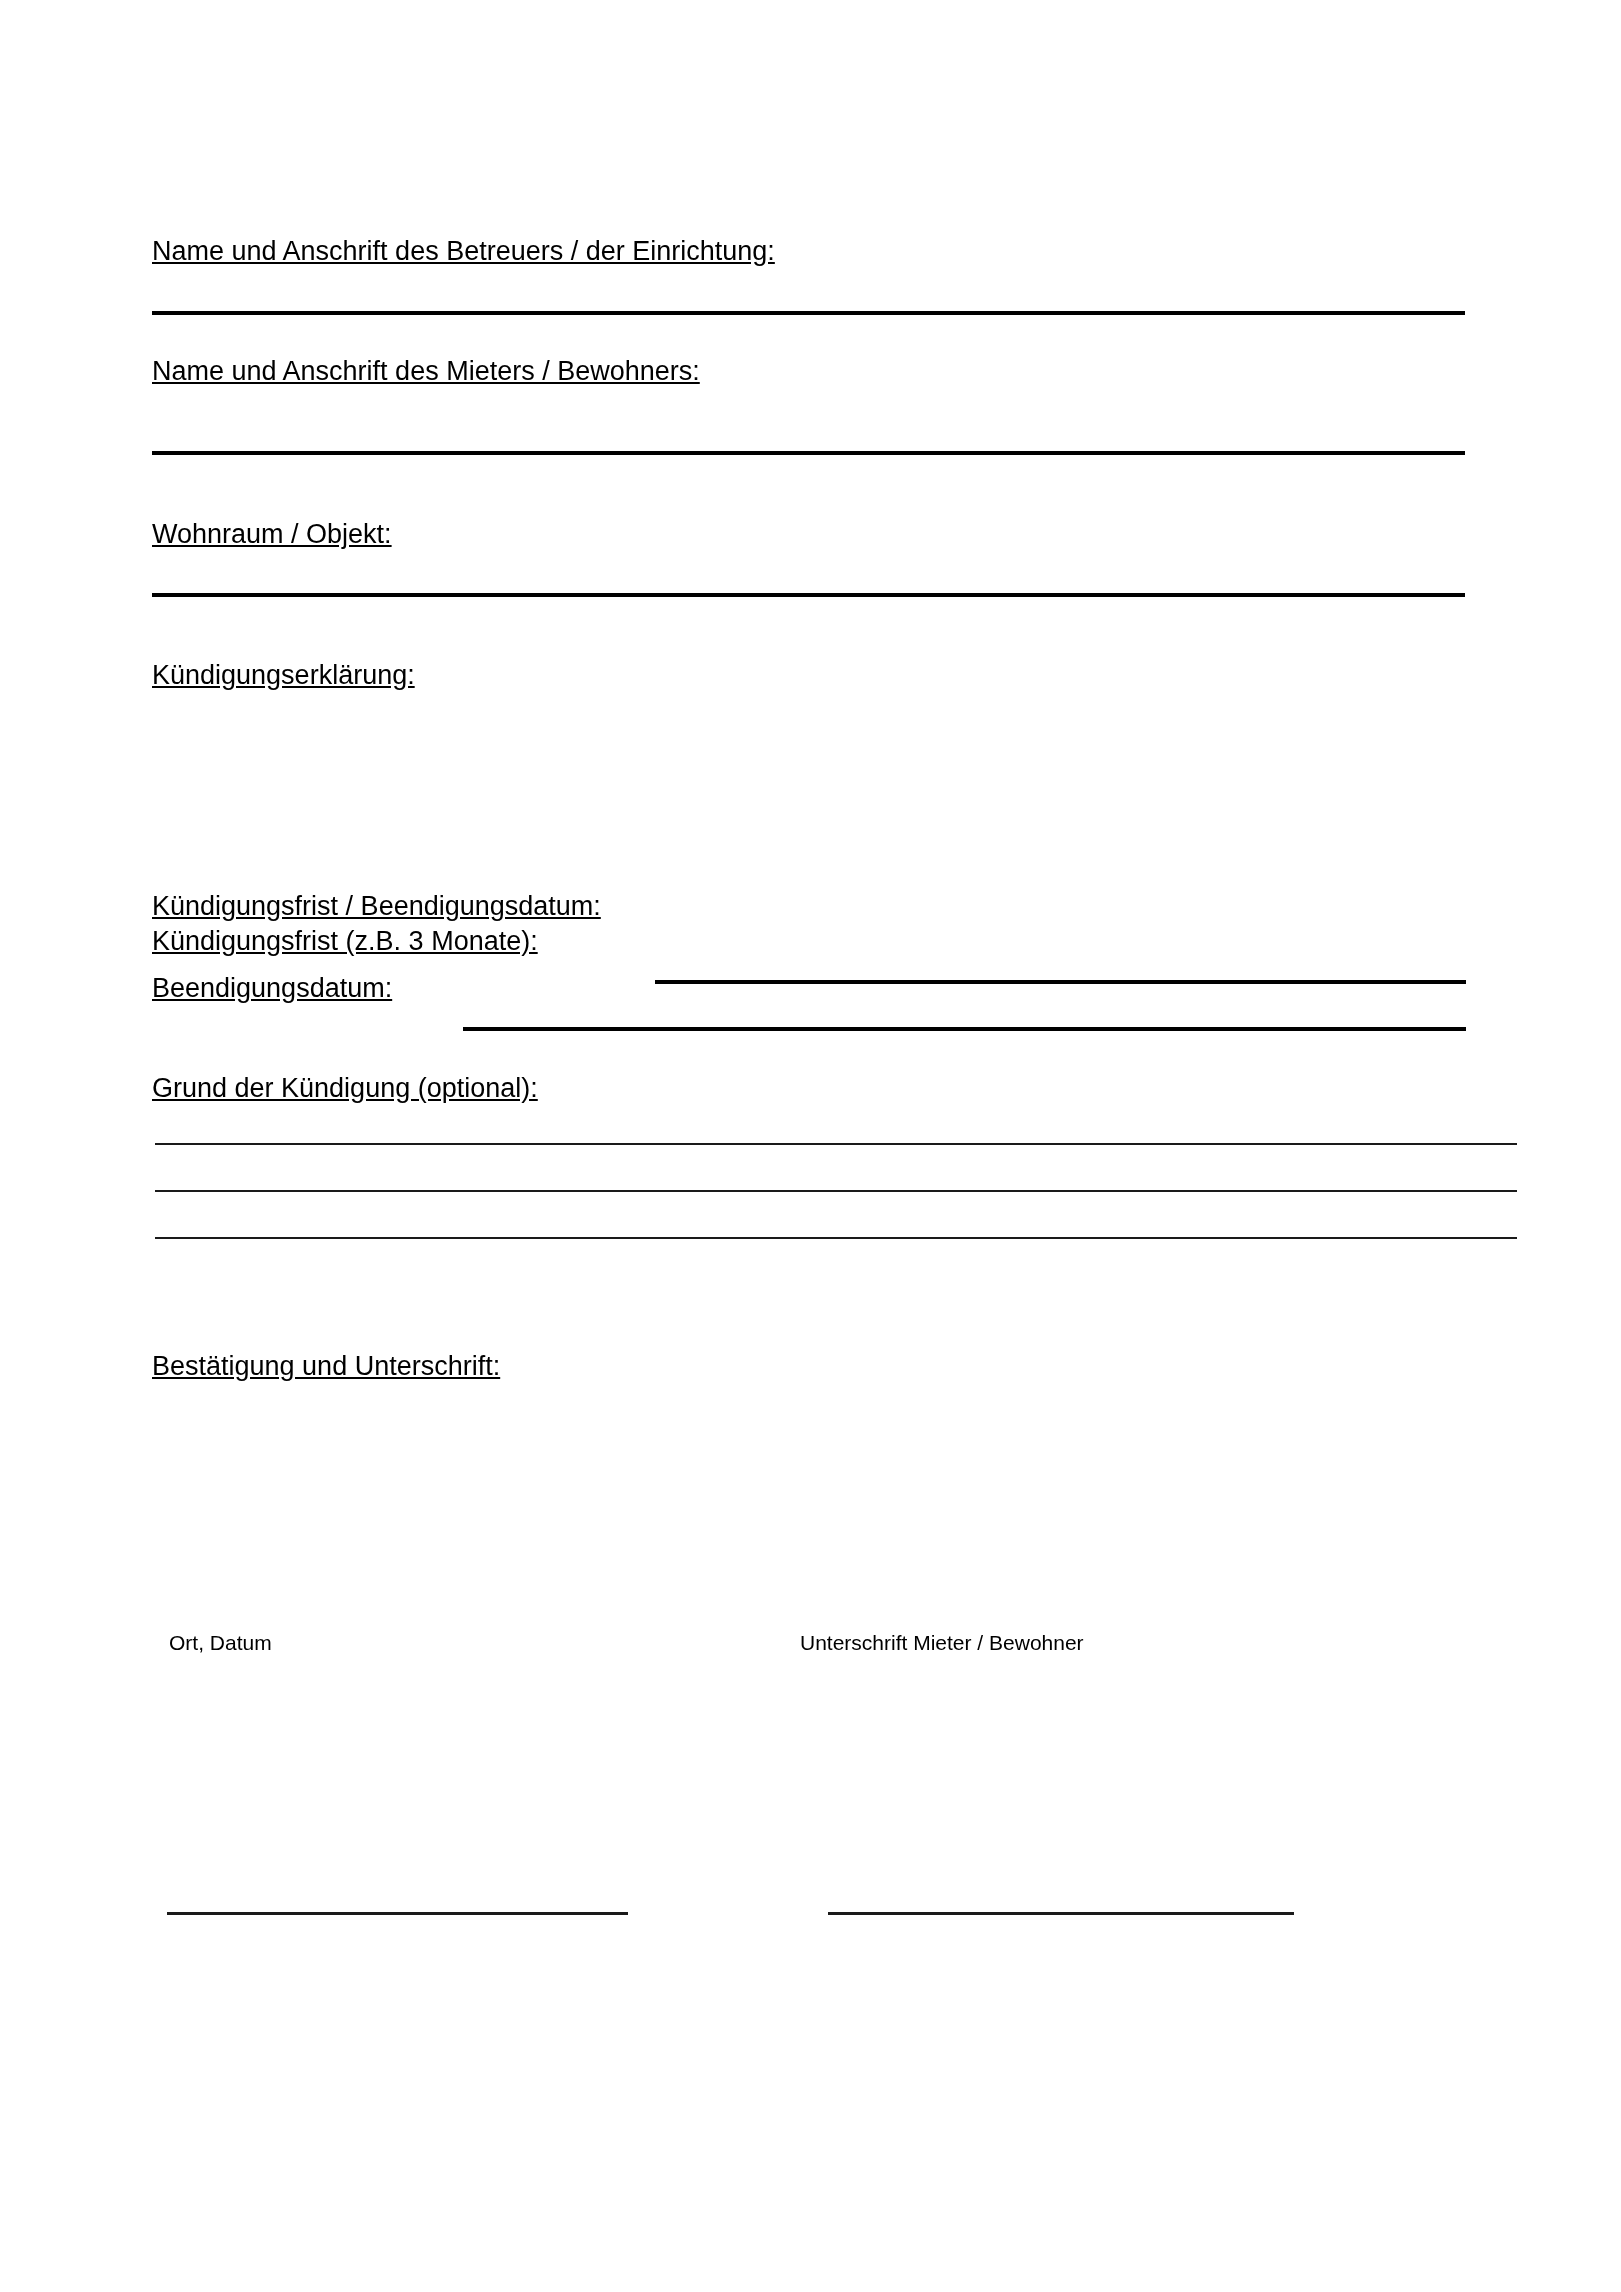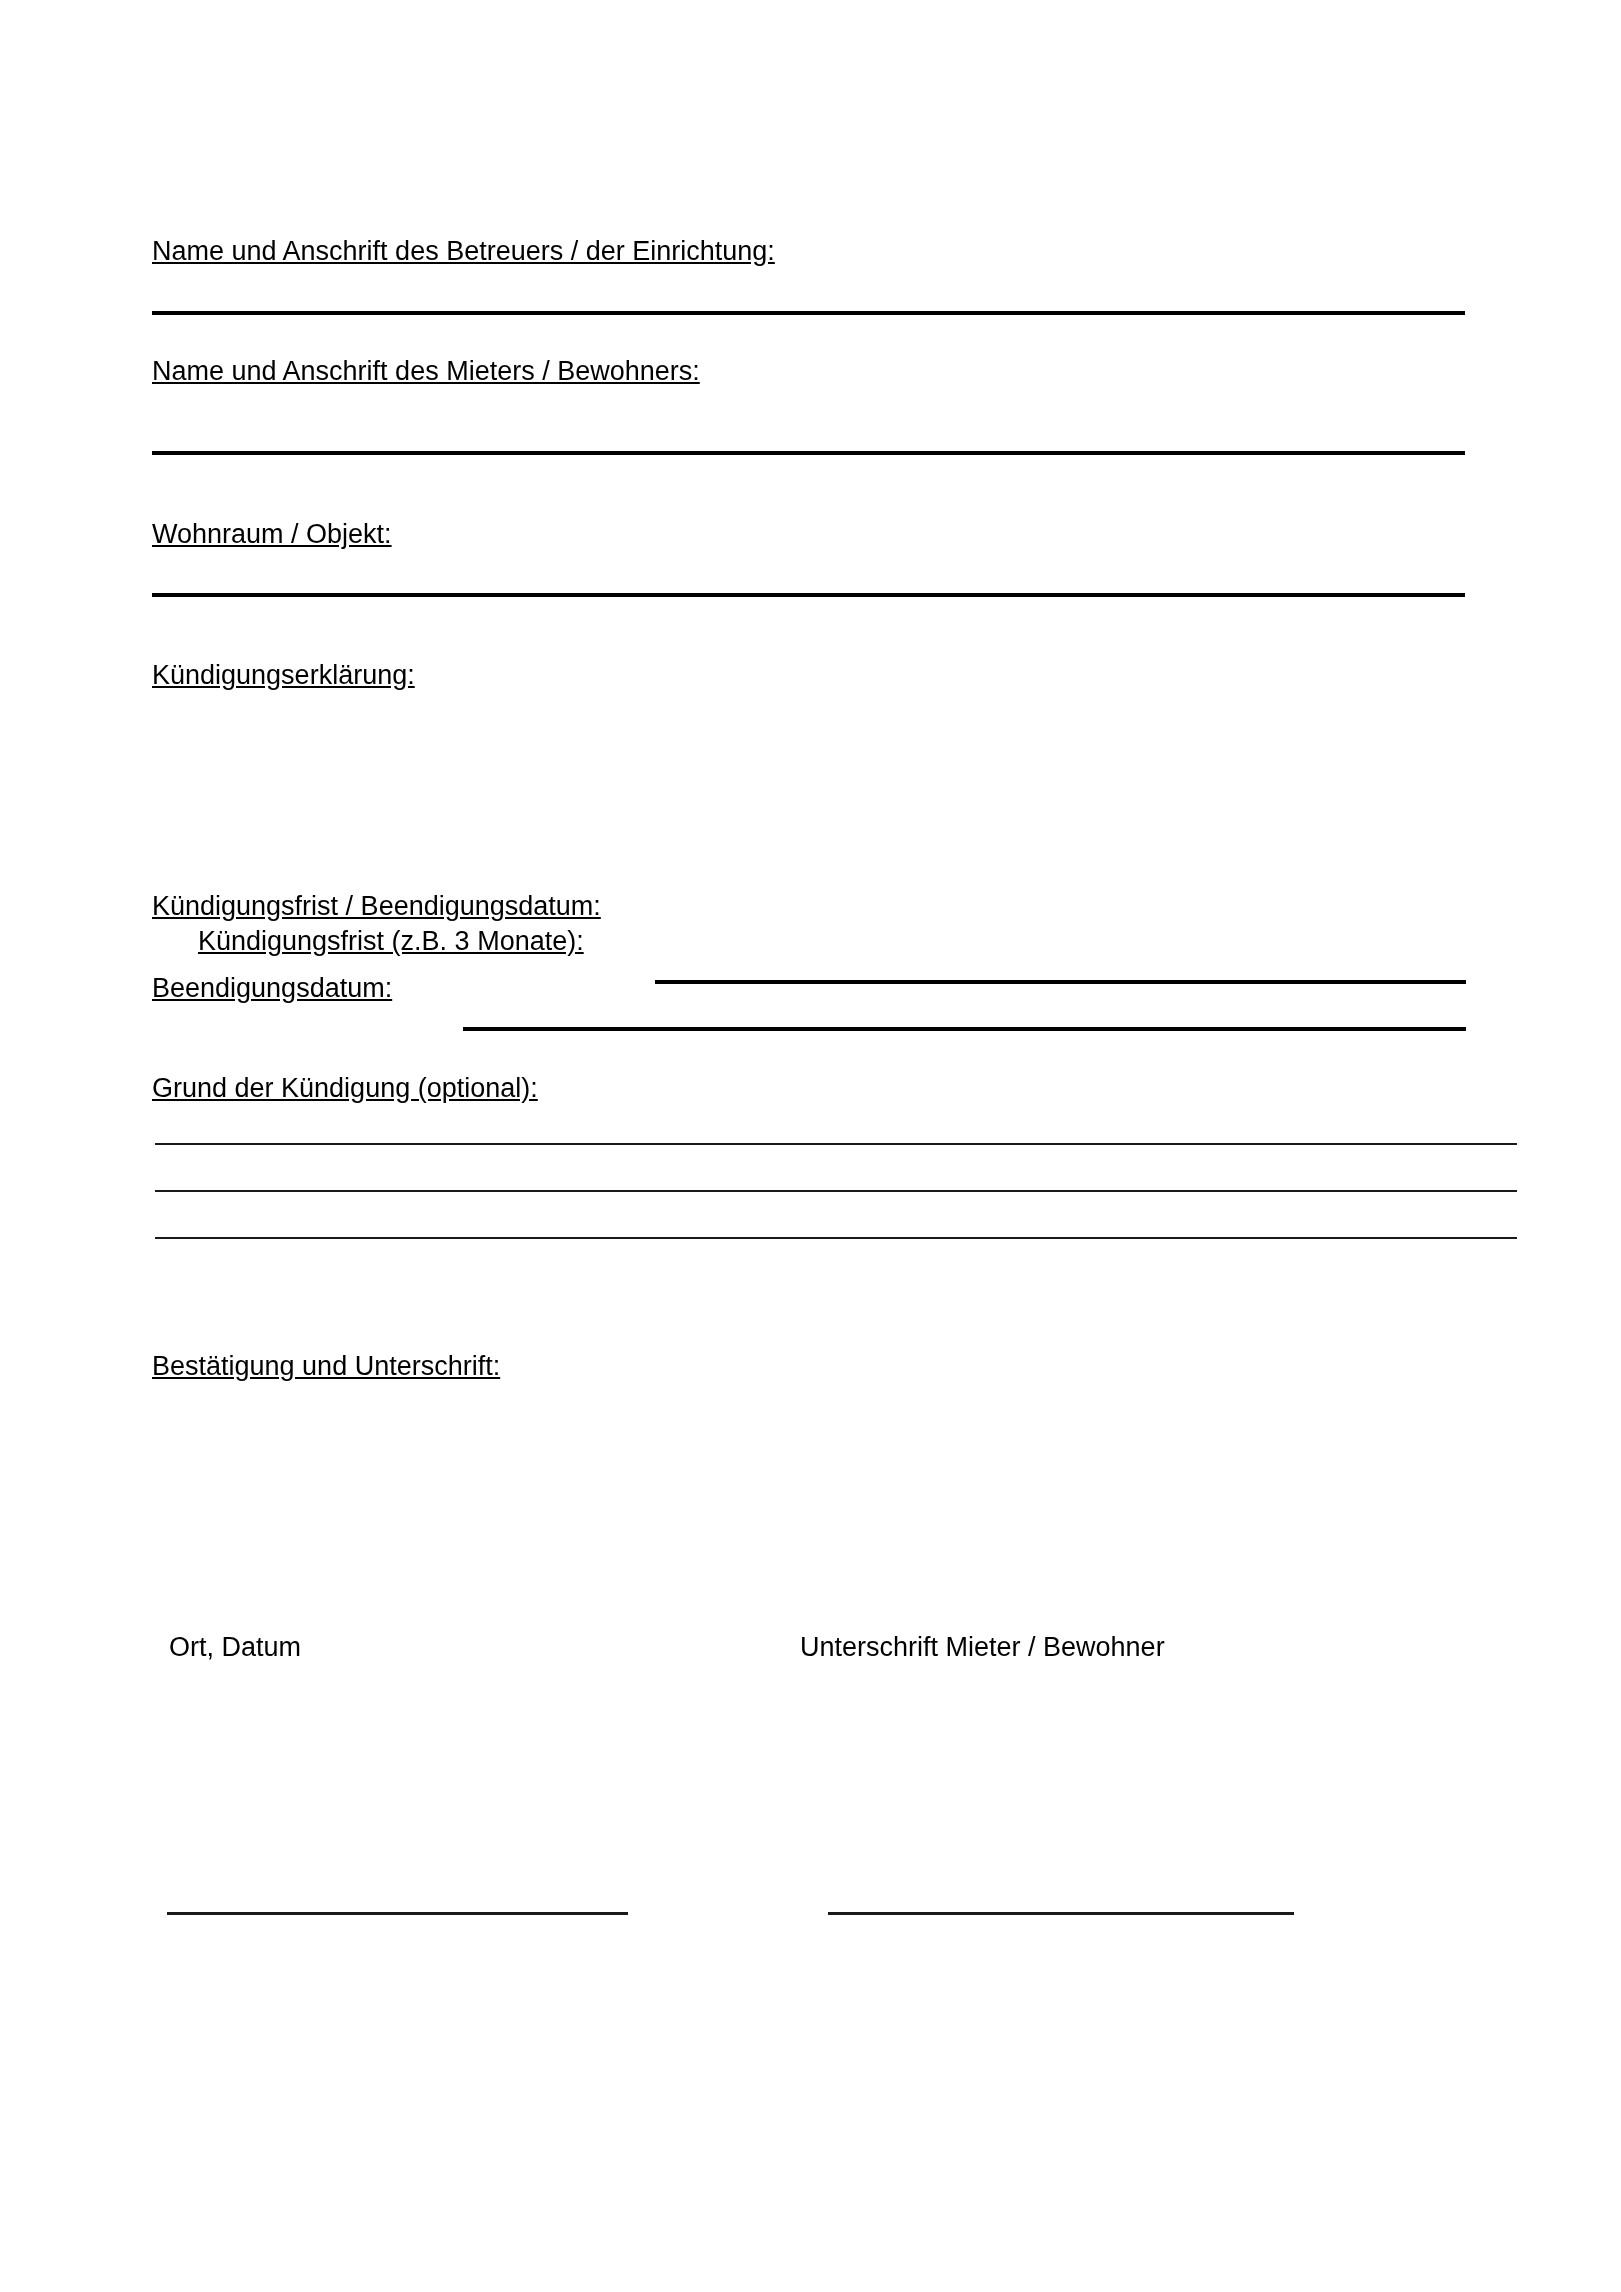--- a/index.html
+++ b/index.html
@@ -62,21 +62,21 @@
   
   .rule-thin {
     position: absolute;
     height: 2px;
     background: #1a1a1a;
   }
 
   
   .sig-label {
     position: absolute;
-    font-size: 27px;
+    font-size: 21px;
     line-height: 1.35;
     white-space: nowrap;
   }
 
   .sig-line {
     position: absolute;
     height: 2.9px;
     background: #1a1a1a;
   }
 </style>
@@ -92,21 +92,21 @@
   <div class="field-label" style="top: 353px;">Name und Anschrift des Mieters / Bewohners:</div>
   <div class="rule-heavy" style="left:152px; top:451px; width:1313px;"></div>
 
   <div class="field-label" style="top: 516px;">Wohnraum / Objekt:</div>
   <div class="rule-heavy" style="left:152px; top:593px; width:1313px;"></div>
 
   <div class="field-label" style="top: 657px;">Kündigungserklärung:</div>
 
   <div class="field-label" style="top: 879px; margin-top: 9px;">Kündigungsfrist / Beendigungsdatum:</div>
 
-  <div class="field-label" style="top: 923px; margin-left: 46px;">Kündigungsfrist (z.B. 3 Monate):</div>
+  <div class="field-label" style="top: 923px;">Kündigungsfrist (z.B. 3 Monate):</div>
   <div class="rule-heavy" style="left:655px; top:980px; width:811px;"></div>
 
   <div class="field-label" style="top: 970px;">Beendigungsdatum:</div>
   <div class="rule-heavy" style="left:463px; top:1027px; width:1003px;"></div>
 
   <div class="field-label" style="top: 1070px;">Grund der Kündigung (optional):</div>
 
   <div class="rule-thin" style="left:155px; top:1143px; width:1362px;"></div>
   <div class="rule-thin" style="left:155px; top:1190px; width:1362px;"></div>
   <div class="rule-thin" style="left:155px; top:1237px; width:1362px;"></div>

